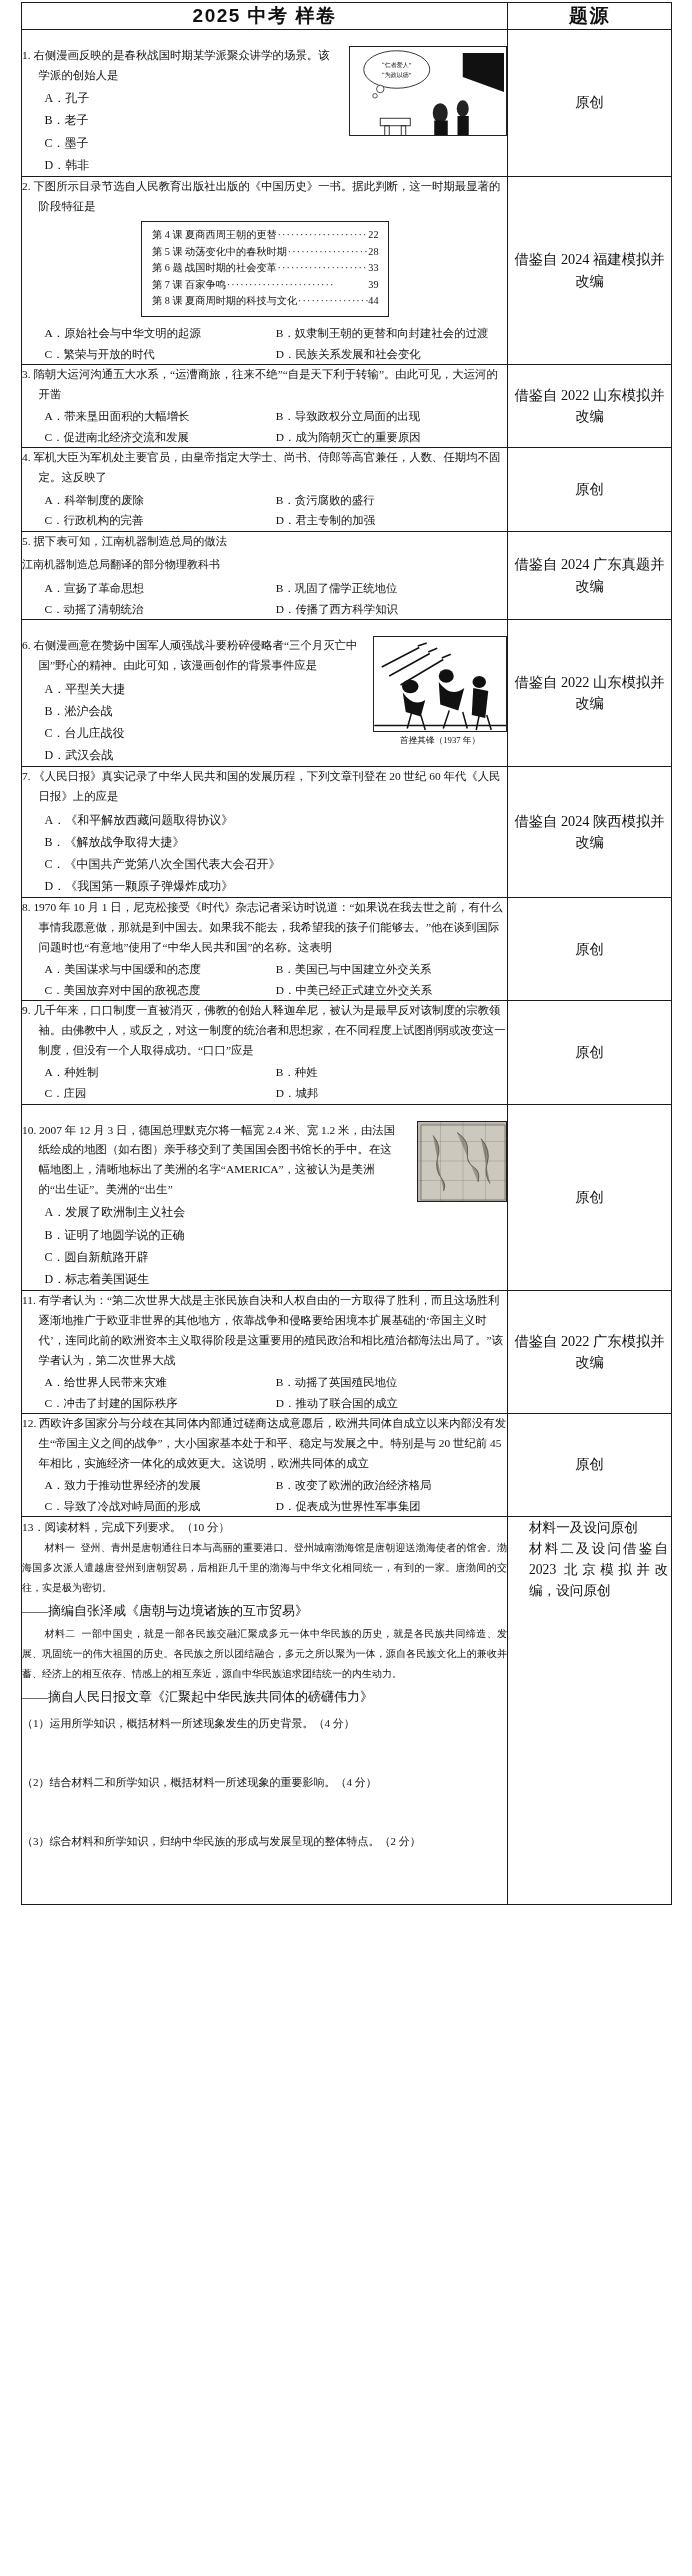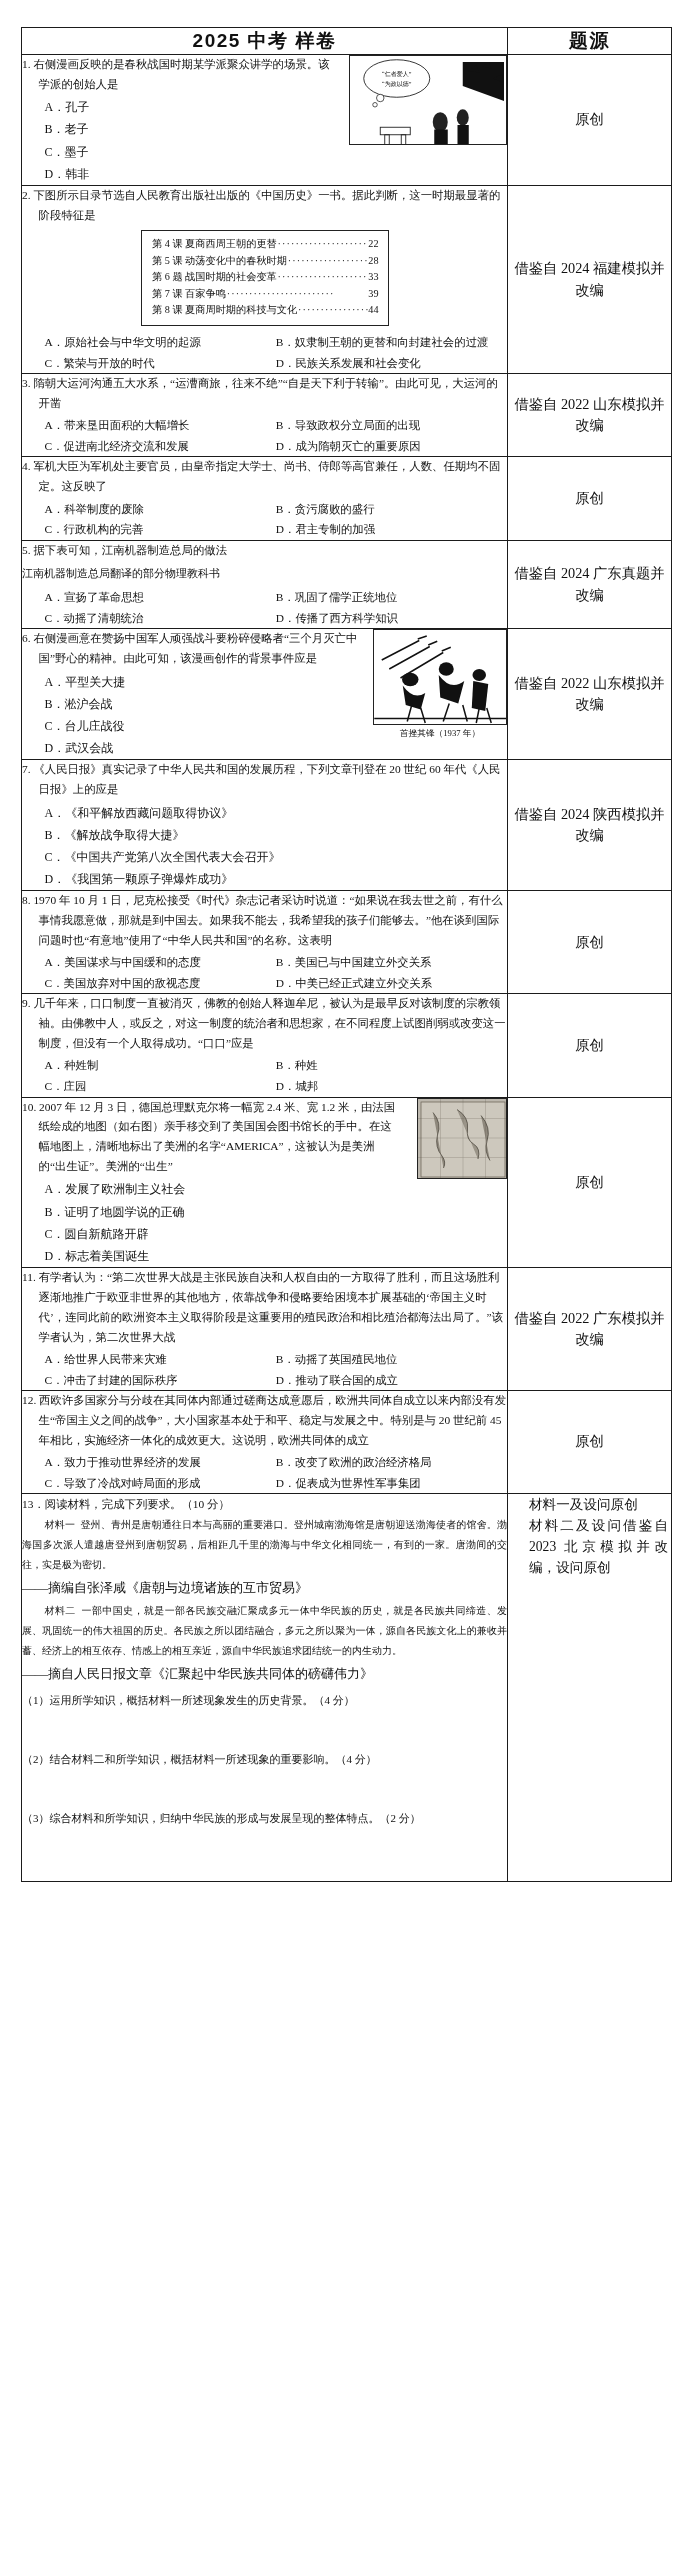--- a/index.html
+++ b/index.html
@@ -8,21 +8,21 @@
     background: #ffffff;
   }
   body {
     width: 693px;
     font-family: "Liberation Serif", "DejaVu Serif", serif;
     color: #111111;
   }
   .page {
     width: 693px;
     min-height: 2576px;
-    padding: 27px 21px 15px 21px;
+    padding: 2px 21px 15px 21px;
     background: #fff;
   }
   table.sheet {
     width: 651px;
     border-collapse: collapse;
     table-layout: fixed;
   }
   table.sheet > tbody > tr > td,
   table.sheet > thead > tr > th {
     border: 1.2px solid #1b1b1b;
@@ -72,21 +72,21 @@
   }
   .opts .row {
     display: flex;
     font-size: 11.4px;
     line-height: 1.8;
   }
   .opts .row .o { width: 50%; }
   .opts.vert .o { display: block; line-height: 1.85; }
 
   
-  .withfig { display: flex; gap: 15px; }
+  .withfig { display: flex; gap: 15px; margin-top: 16px; }
   .withfig .txt { flex: 1 1 auto; }
   .withfig .fig { flex: 0 0 auto; }
 
   .toc-box {
     border: 1.1px solid #222;
     width: 248px;
     margin: 4.5px auto 6px auto;
     padding: 5.3px 9px 6px 10.5px;
     font-size: 10.2px;
     line-height: 1.62;

